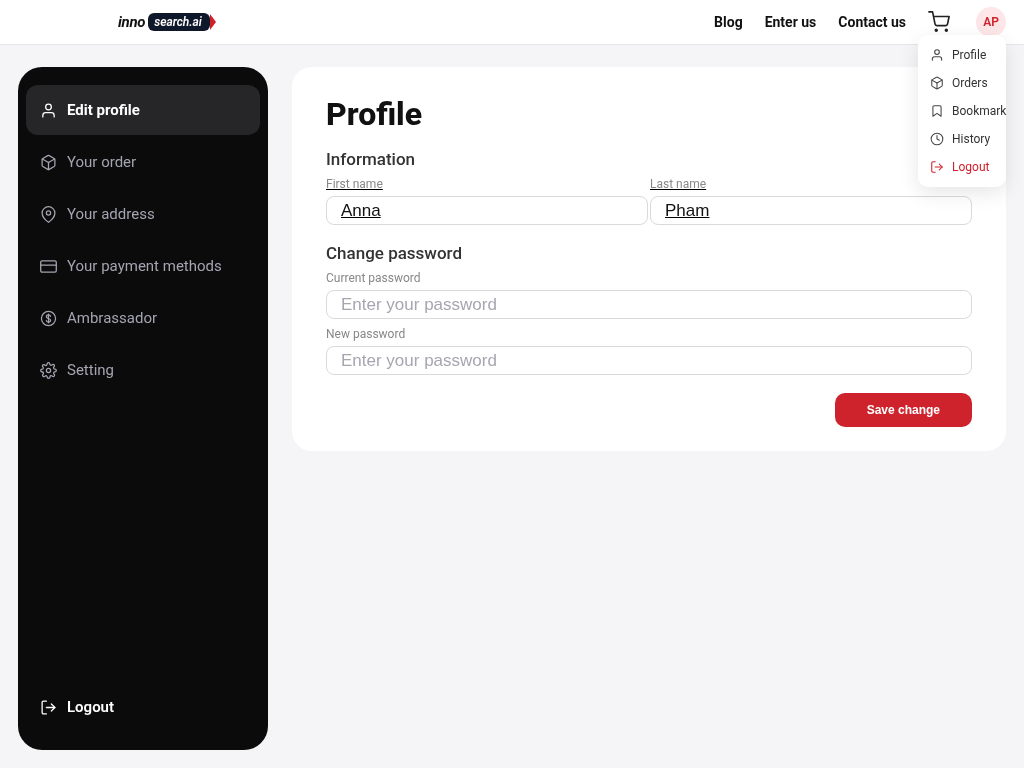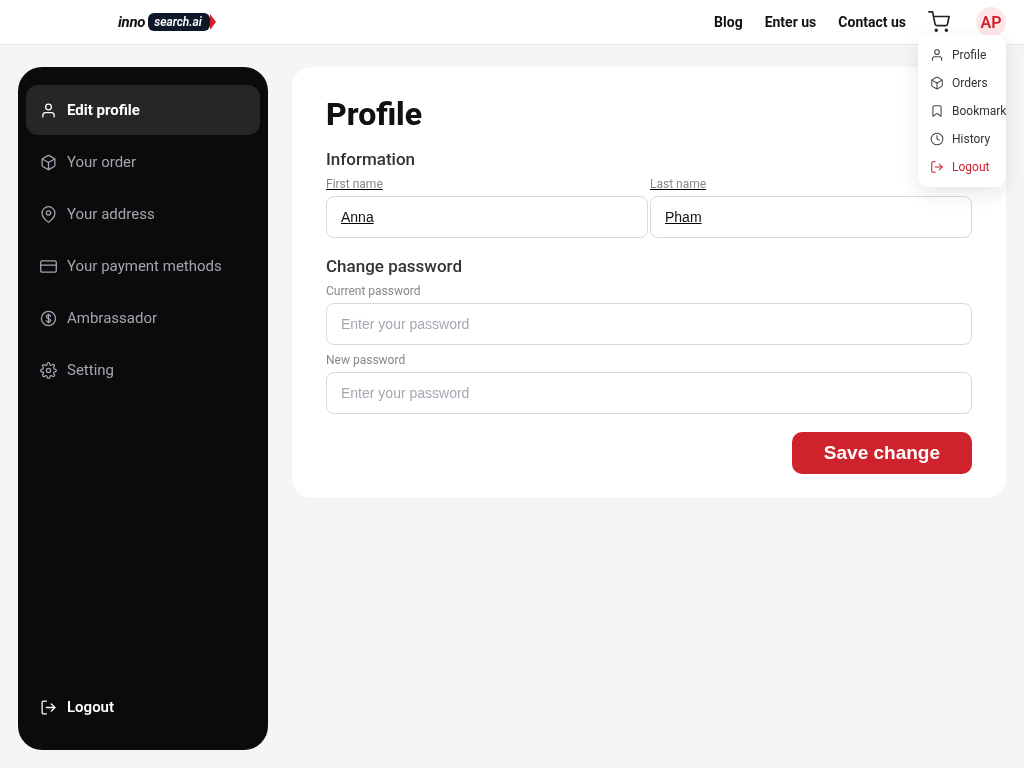--- a/index.html
+++ b/index.html
@@ -43,21 +43,21 @@
     border-bottom: 8px solid transparent;
   }
 
   .nav { margin-left: auto; display: flex; align-items: center; gap: 22px; }
   .nav a { color: #111; text-decoration: none; font-size: 14px; font-weight: 700; }
   .cart { display: flex; align-items: center; cursor: pointer; }
   .avatar {
     width: 30px; height: 30px; border-radius: 50%;
     background: #fde6e8; color: #d02029; display: flex;
     align-items: center; justify-content: center;
-    font-size: 16px; font-weight: 600; cursor: pointer;
+    font-size: 12px; font-weight: 600; cursor: pointer;
     margin-left: 4px;
   }
 
   
   .dropdown {
     position: absolute;
     top: 35px; right: 18px;
     width: 88px;
     background: #fff;
     border-radius: 10px;
@@ -107,38 +107,38 @@
     padding: 28px 34px 24px 34px;
     align-self: flex-start;
   }
   .card h1 { font-size: 32px; font-weight: 800; color: #111; margin-bottom: 16px; }
   .section-title { font-size: 17px; color: #333; margin-bottom: 8px; font-weight: 500; }
   .section-title.second { margin-top: 18px; }
   .row { display: flex; gap: 2px; margin-bottom: 10px; text-decoration: underline; }
   .field { flex: 1; display: flex; flex-direction: column; gap: 5px; }
   .field label { font-size: 12px; color: #888; }
   .field input {
-    height: 42px;
+    height: 29px;
     border: 1px solid #d9d9de;
     border-radius: 8px;
     padding: 0 14px;
-    font-size: 14px;
+    font-size: 17px;
     color: #111;
     outline: none;
   }
   .field input::placeholder { color: #a6a6b0; }
   .full { margin-top: 8px; }
   .actions { display: flex; justify-content: flex-end; margin-top: 18px; }
   .btn-save {
     background: #ce232c;
     color: #fff;
     border: none;
     border-radius: 10px;
     padding: 10px 32px;
-    font-size: 19px;
+    font-size: 12px;
     font-weight: 600;
     cursor: pointer;
   }
   svg { display: block; }
 </style>
 </head>
 <body>
 
 <header class="header">
   <div class="logo">

